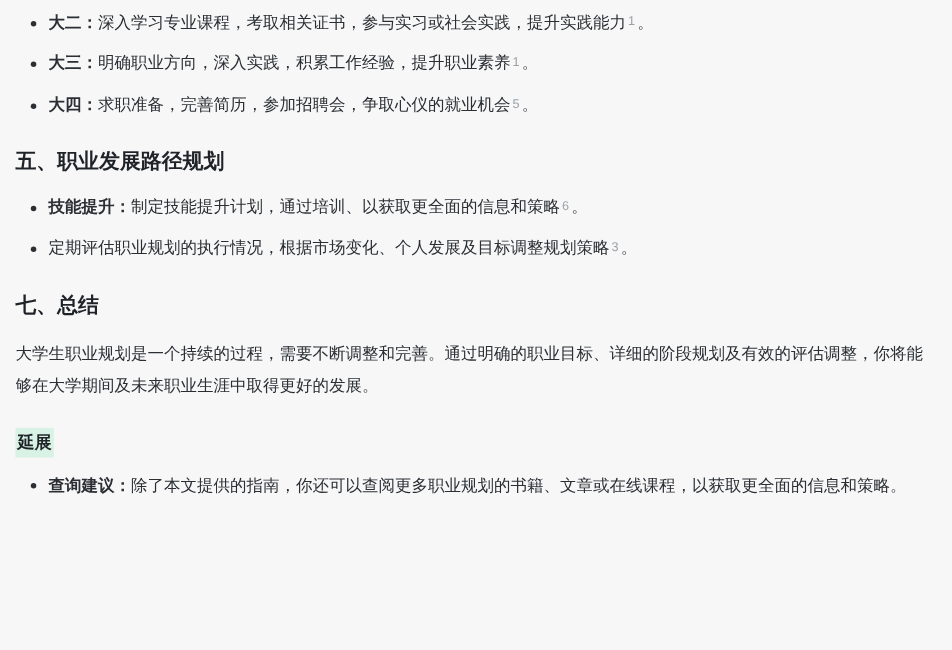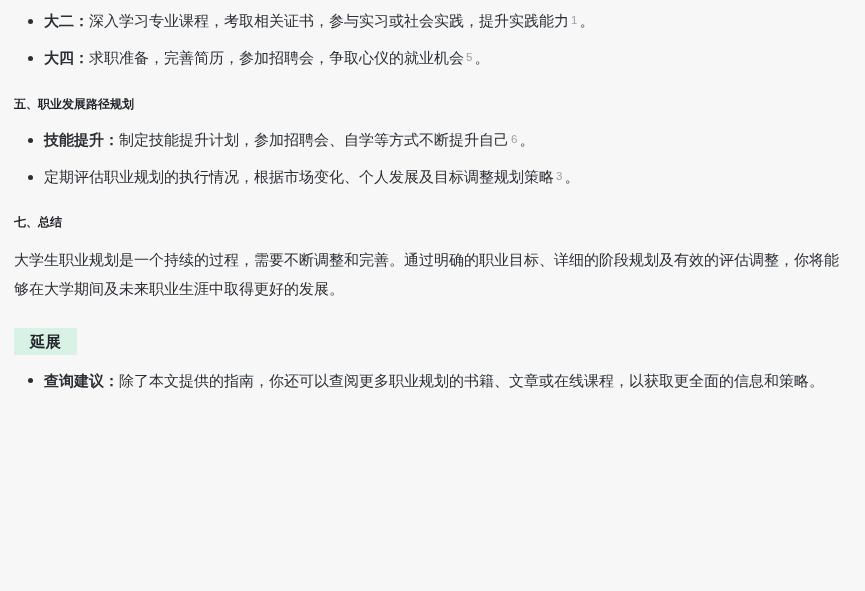--- a/index.html
+++ b/index.html
@@ -47,63 +47,66 @@
   .sep {
     font-weight: bold;
   }
   .cite {
     font-size: 11.5px;
     color: #9aa0a6;
     vertical-align: 2px;
     margin: 0 2px;
   }
   h2.section {
-    font-size: 12px;
+    font-size: 19px;
     font-weight: bold;
     margin: 22px 0 12px 0;
     color: #1f2328;
   }
   p.para {
     margin: 0 0 0 0;
     padding: 0 6px 0 0;
     line-height: 1.95;
   }
   .extend-title {
     display: inline-block;
     font-size: 15.5px;
     font-weight: bold;
     color: #1f2328;
     background: #d9f2e6;
-    padding: 0 16px;
+    padding: 0 2px;
     margin: 24px 0 12px 0;
   }
   .top-space { height: 8px; }
   li.multiline { line-height: 1.9; }
 </style>
 </head>
 <body>
 
 <div class="page">
 
   <div class="top-space"></div>
 
   <ul class="bullets">
     <li>
       <span class="lead">大二</span><span class="sep">：</span><span>深入学习专业课程，考取相关证书，参与实习或社会实践，提升实践能力</span><span class="cite">1</span><span>。</span>
     </li>
     <li>
+      <span class="lead">大三</span><span class="sep">：</span><span>明确职业方向，深入实践，积累工作经验，提升职业素养</span><span class="cite">1</span><span>。</span>
+    </li>
+    <li>
       <span class="lead">大四</span><span class="sep">：</span><span>求职准备，完善简历，参加招聘会，争取心仪的就业机会</span><span class="cite">5</span><span>。</span>
     </li>
   </ul>
 
   <h2 class="section">五、职业发展路径规划</h2>
 
   <ul class="bullets">
     <li>
-      <span class="lead">技能提升</span><span class="sep">：</span><span>制定技能提升计划，参加招聘会、自学等方式不断提升自己</span><span class="cite">6</span><span>。</span>
+      <span class="lead">技能提升</span><span class="sep">：</span><span>制定技能提升计划，通过培训、以获取更全面的信息和策略</span><span class="cite">6</span><span>。</span>
     </li>
   </ul>
 
 
   <ul class="bullets">
     <li>
       <span>定期评估职业规划的执行情况，根据市场变化、个人发展及目标调整规划策略</span><span class="cite">3</span><span>。</span>
     </li>
   </ul>
 

